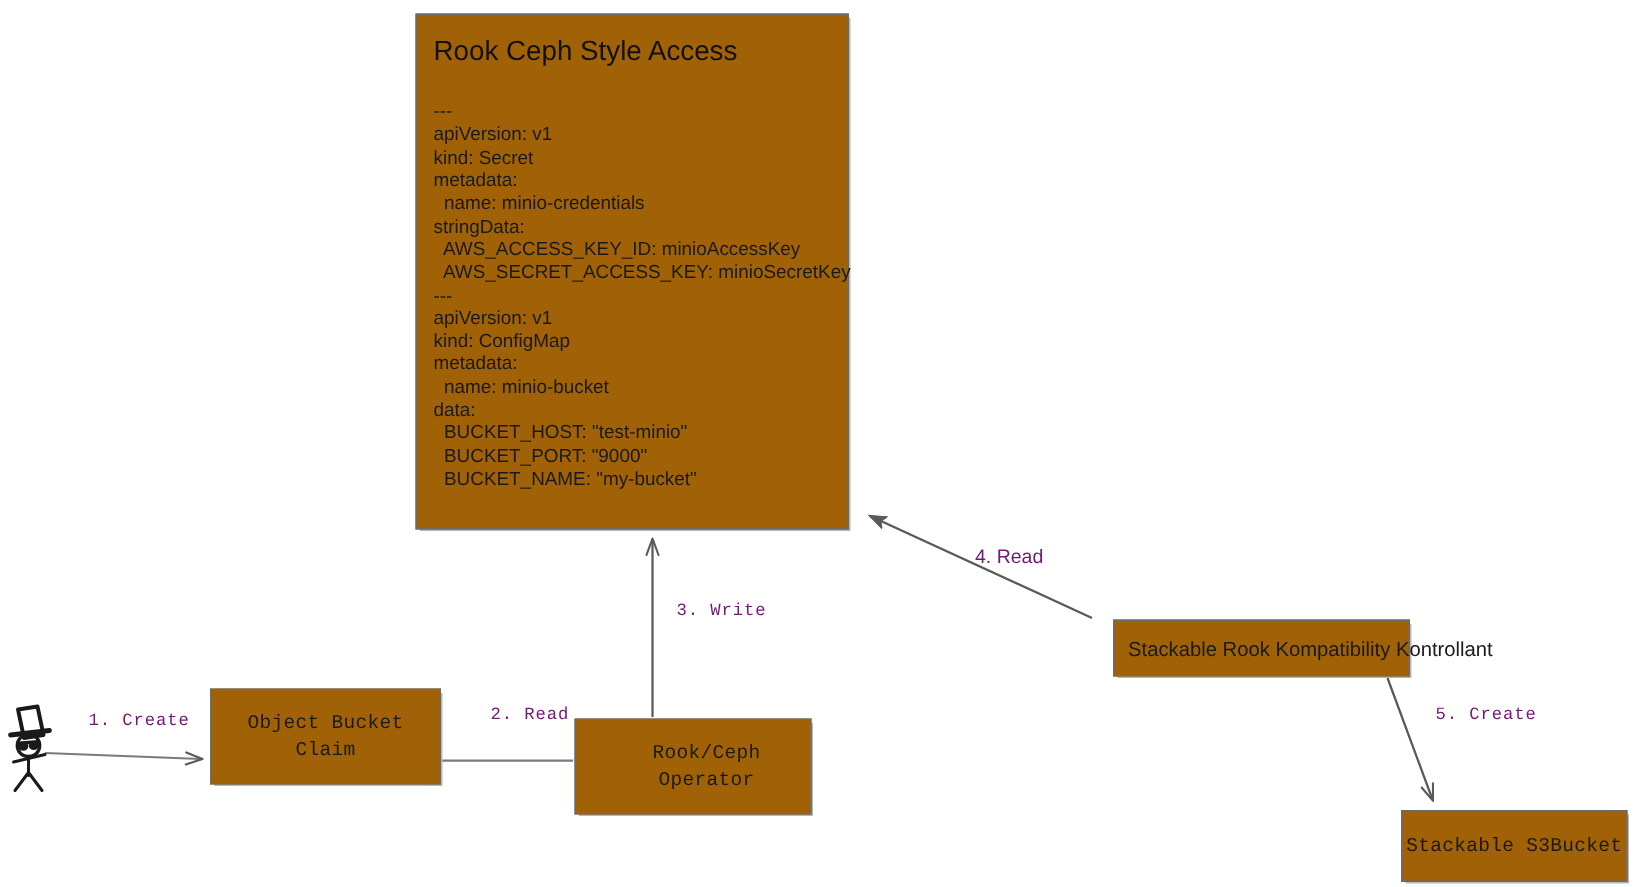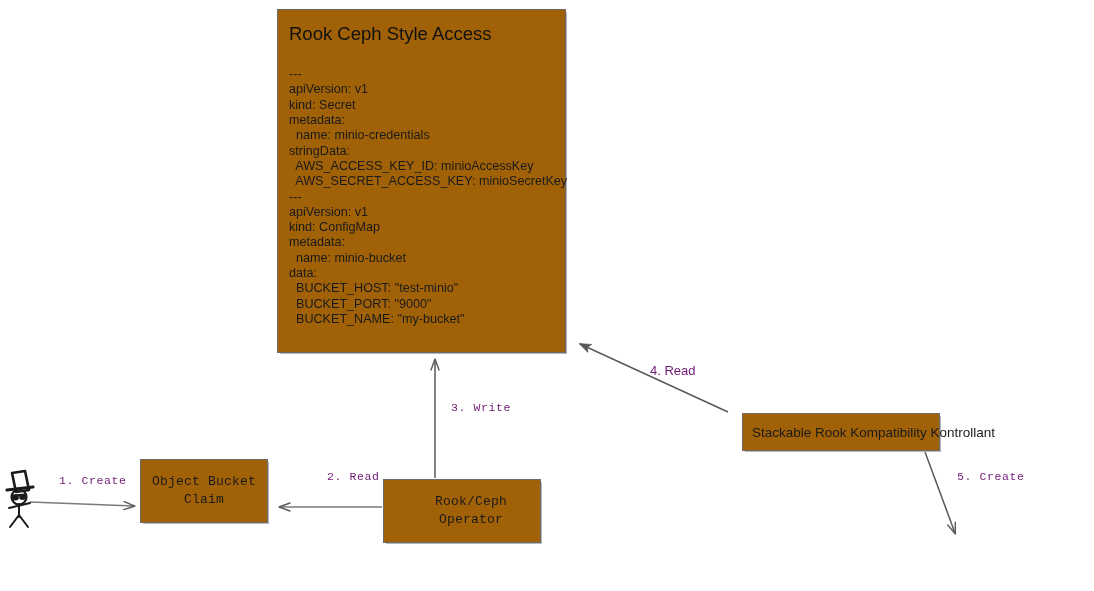--- a/index.html
+++ b/index.html
@@ -174,33 +174,36 @@
 apiVersion: v1
 kind: ConfigMap
 metadata:
   name: minio-bucket
 data:
   BUCKET_HOST: "test-minio"
   BUCKET_PORT: "9000"
   BUCKET_NAME: "my-bucket"</div>
   </div>
 
-  <div class="node shadowed" style="left:140px; top:459px; width:128px; height:64px;">
+  <div class="node shadowed" style="left:140px; top:459px; width:154px; height:64px;">
     <div class="mono-center">Object Bucket
 Claim</div>
   </div>
 
   <div class="node shadowed" style="left:383px; top:479px; width:158px; height:64px;padding-left:18px;">
     <div class="mono-center">Rook/Ceph Operator</div>
   </div>
 
   <div class="node shadowed" style="left:742px; top:413px; width:198px; height:38px;">
     <div class="sans-left">Stackable Rook Kompatibility Kontrollant</div>
   </div>
 
+  <div class="node shadowed" style="left:934px; top:540px; width:151px; height:48px;">
+    <div class="mono-center">Stackable S3Bucket</div>
+  </div>
 
   <div class="edge-label mono" id="lbl-create-1">1. Create</div>
   <div class="edge-label mono" id="lbl-read-2">2. Read</div>
   <div class="edge-label mono" id="lbl-write-3">3. Write</div>
   <div class="edge-label sans" id="lbl-read-4">4. Read</div>
   <div class="edge-label mono" id="lbl-create-5">5. Create</div>
 
 </div>
 
 </body></html>

